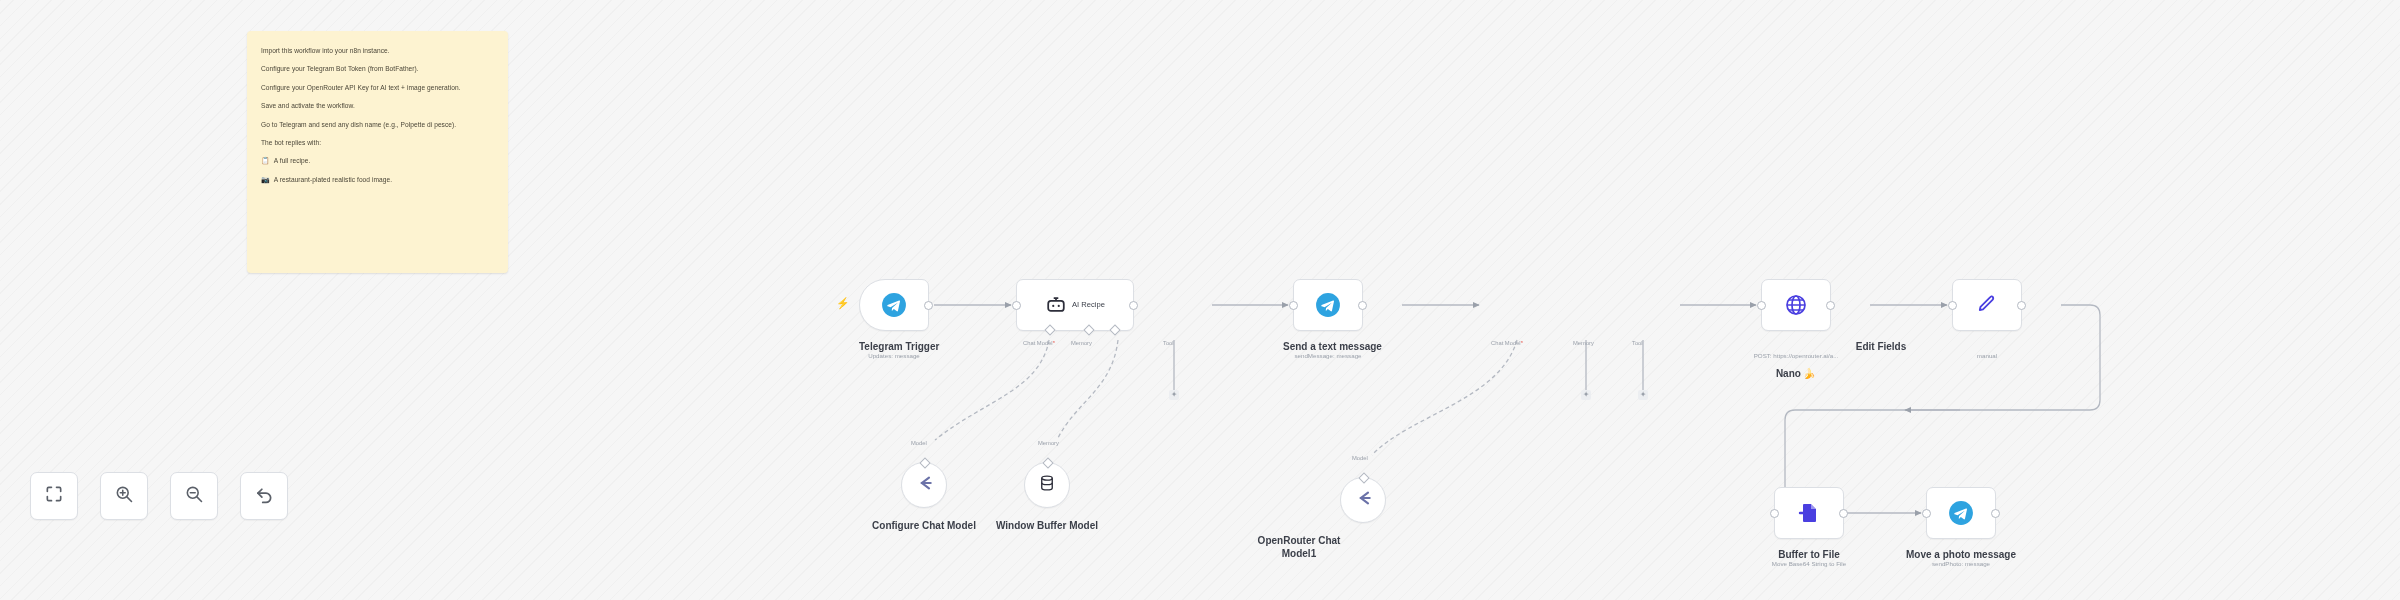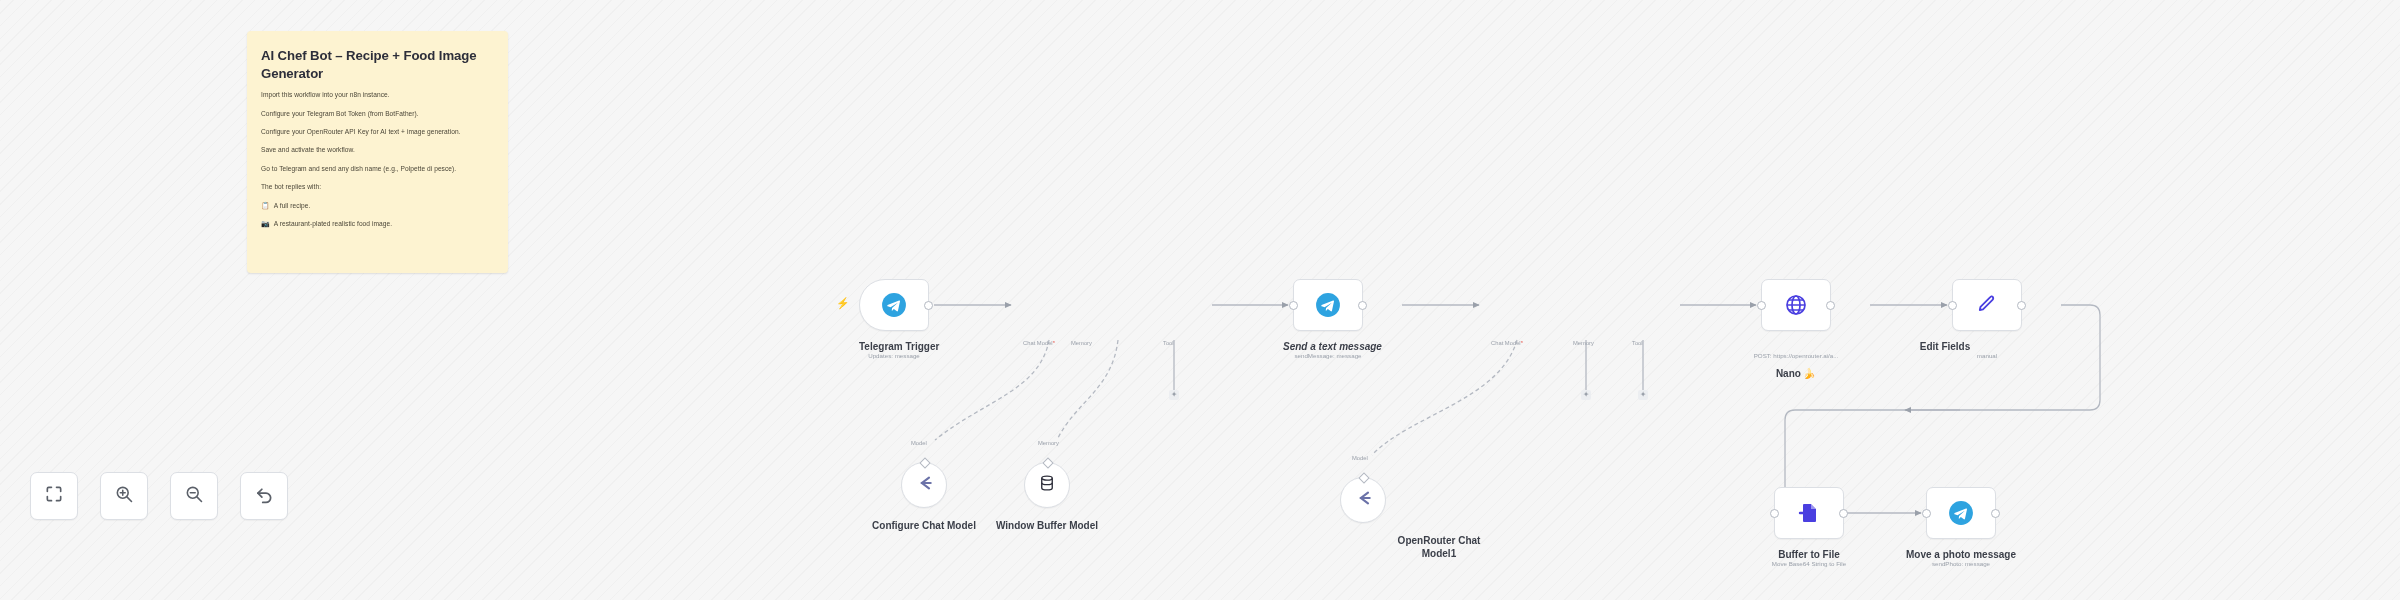--- a/index.html
+++ b/index.html
@@ -128,21 +128,20 @@
     display:flex; align-items:center; justify-content:center;
     box-shadow:0 1px 1px rgba(0,0,0,0.04);
   }
 </style>
 </head>
 <body>
 
 <div id="canvas">
 
   <div id="sticky">
-    <h1>AI Chef Bot – Recipe + Food Image Generator</h1>
     <p class="line">Import this workflow into your n8n instance.</p>
     <p class="line">Configure your Telegram Bot Token (from BotFather).</p>
     <p class="line">Configure your OpenRouter API Key for AI text + image generation.</p>
     <p class="line">Save and activate the workflow.</p>
     <p class="line">Go to Telegram and send any dish name (e.g., Polpette di pesce).</p>
     <p class="line">The bot replies with:</p>
     <div class="line bullet">
       <span class="emj">📋</span>
       <span>A full recipe.</span>
     </div>
@@ -199,38 +198,54 @@
       <svg width="26" height="26" viewBox="0 0 24 24">
         <circle cx="12" cy="12" r="11" fill="#2ea3e0"></circle>
         <path d="M5.5 12.2l11.2-4.4c.5-.2 1 .1.85.7l-1.9 8.9c-.12.55-.6.7-1 .42l-2.8-2.06-1.35 1.3c-.18.17-.33.2-.6.13l.3-2.4 5.1-4.6c.14-.13-.02-.2-.2-.08l-6.3 3.95-2.6-.82c-.55-.17-.56-.55.1-.83z" fill="#fff"></path>
       </svg>
     </span>
     <div class="port" style="right:-5px; top:21px;"></div>
   </div>
   <div class="caption" style="left:859px; top:340px; width:70px;">Telegram Trigger</div>
   <div class="subcaption" style="left:859px; top:352px; width:70px;">Updates: message</div>
 
+  <div class="node wide" style="left:1016px; top:279px;">
+    <span class="ico">
+      <svg width="22" height="22" viewBox="0 0 24 24" fill="none" stroke="#2d2e3a" stroke-width="1.9">
+        <rect x="3.5" y="7.5" width="17" height="11" rx="3"></rect>
+        <circle cx="9" cy="13" r="1.2" fill="#2d2e3a" stroke="none"></circle>
+        <circle cx="15" cy="13" r="1.2" fill="#2d2e3a" stroke="none"></circle>
+        <path d="M12 7.5V4.5M9.5 4.5h5"></path>
+      </svg>
+    </span>
+    <span class="inner-label">AI Recipe</span>
+    <div class="port" style="left:-5px; top:21px;"></div>
+    <div class="port" style="right:-5px; top:21px;"></div>
+    <div class="diamond" style="left:29px; bottom:-4px;"></div>
+    <div class="diamond" style="left:68px; bottom:-4px;"></div>
+    <div class="diamond" style="left:94px; bottom:-4px;"></div>
+  </div>
   <div class="portlabel" style="left:1023px; top:340px;">
     <span>Chat Model</span><span class="req">*</span>
   </div>
   <div class="portlabel" style="left:1071px; top:340px;">Memory</div>
   <div class="portlabel" style="left:1163px; top:340px;">Tool</div>
   <div class="plusbtn" style="left:1169px; top:390px;">✦</div>
 
   <div class="node" style="left:1293px; top:279px;">
     <span class="ico">
       <svg width="26" height="26" viewBox="0 0 24 24">
         <circle cx="12" cy="12" r="11" fill="#2ea3e0"></circle>
         <path d="M5.5 12.2l11.2-4.4c.5-.2 1 .1.85.7l-1.9 8.9c-.12.55-.6.7-1 .42l-2.8-2.06-1.35 1.3c-.18.17-.33.2-.6.13l.3-2.4 5.1-4.6c.14-.13-.02-.2-.2-.08l-6.3 3.95-2.6-.82c-.55-.17-.56-.55.1-.83z" fill="#fff"></path>
       </svg>
     </span>
     <div class="port" style="left:-5px; top:21px;"></div>
     <div class="port" style="right:-5px; top:21px;"></div>
   </div>
-  <div class="caption" style="left:1283px; top:340px; width:90px;font-style:italic;">Send a text message</div>
+  <div class="caption" style="left:1283px; top:340px; width:90px;">Send a text message</div>
   <div class="subcaption" style="left:1283px; top:352px; width:90px;">sendMessage: message</div>
 
   <div class="portlabel" style="left:1491px; top:340px;">
     <span>Chat Model</span><span class="req">*</span>
   </div>
   <div class="portlabel" style="left:1573px; top:340px;">Memory</div>
   <div class="portlabel" style="left:1632px; top:340px;">Tool</div>
   <div class="plusbtn" style="left:1581px; top:390px;">✦</div>
   <div class="plusbtn" style="left:1638px; top:390px;">✦</div>
 
@@ -250,21 +265,21 @@
 
   <div class="node" style="left:1952px; top:279px;">
     <span class="ico">
       <svg width="24" height="24" viewBox="0 0 24 24" fill="none" stroke="#4a3fe0" stroke-width="1.8" stroke-linejoin="round">
         <path d="M17.5 3.6c1 1 1 2.2 0 3.2L8 16.3l-3.2.7.7-3.2L15 4.3c.9-1 2.2-1 2.5-.7z"></path>
       </svg>
     </span>
     <div class="port" style="left:-5px; top:21px;"></div>
     <div class="port" style="right:-5px; top:21px;"></div>
   </div>
-  <div class="caption" style="left:1900px; top:340px; width:90px;">Edit Fields</div>
+  <div class="caption" style="left:1836px; top:340px; width:90px;">Edit Fields</div>
   <div class="subcaption" style="left:1942px; top:352px; width:90px;">manual</div>
 
   <div class="portlabel" style="left:911px; top:440px;">Model</div>
   <div class="subnode" style="left:901px; top:462px;">
     <span class="ico">
       <svg width="20" height="20" viewBox="0 0 24 24" fill="none" stroke="#6b72a8" stroke-width="2.6" stroke-linecap="round">
         <path d="M18 5.5L9.5 12 18 18.5"></path>
         <path d="M9.5 12H20"></path>
       </svg>
     </span>
@@ -288,21 +303,21 @@
   <div class="portlabel" style="left:1352px; top:455px;">Model</div>
   <div class="subnode" style="left:1340px; top:477px;">
     <span class="ico">
       <svg width="20" height="20" viewBox="0 0 24 24" fill="none" stroke="#6b72a8" stroke-width="2.6" stroke-linecap="round">
         <path d="M18 5.5L9.5 12 18 18.5"></path>
         <path d="M9.5 12H20"></path>
       </svg>
     </span>
     <div class="diamond" style="left:19px; top:-4px;"></div>
   </div>
-  <div class="caption" style="left:1384px; top:534px; width:110px; white-space:normal;">OpenRouter Chat Model1</div>
+  <div class="caption" style="left:1244px; top:534px; width:110px; white-space:normal;">OpenRouter Chat Model1</div>
 
   <div class="node" style="left:1774px; top:487px;">
     <span class="ico">
       <svg width="24" height="24" viewBox="0 0 24 24">
         <path d="M7 3h7l5 5v12a1 1 0 0 1-1 1H7a1 1 0 0 1-1-1V4a1 1 0 0 1 1-1z" fill="#4a3fe0"></path>
         <path d="M14 3v5h5z" fill="#fff" opacity="0.45"></path>
         <path d="M3 12h8M8.5 8.8l3.4 3.2-3.4 3.2" fill="none" stroke="#4a3fe0" stroke-width="2.4" stroke-linecap="round" stroke-linejoin="round"></path>
       </svg>
     </span>
     <div class="port" style="left:-5px; top:21px;"></div>

